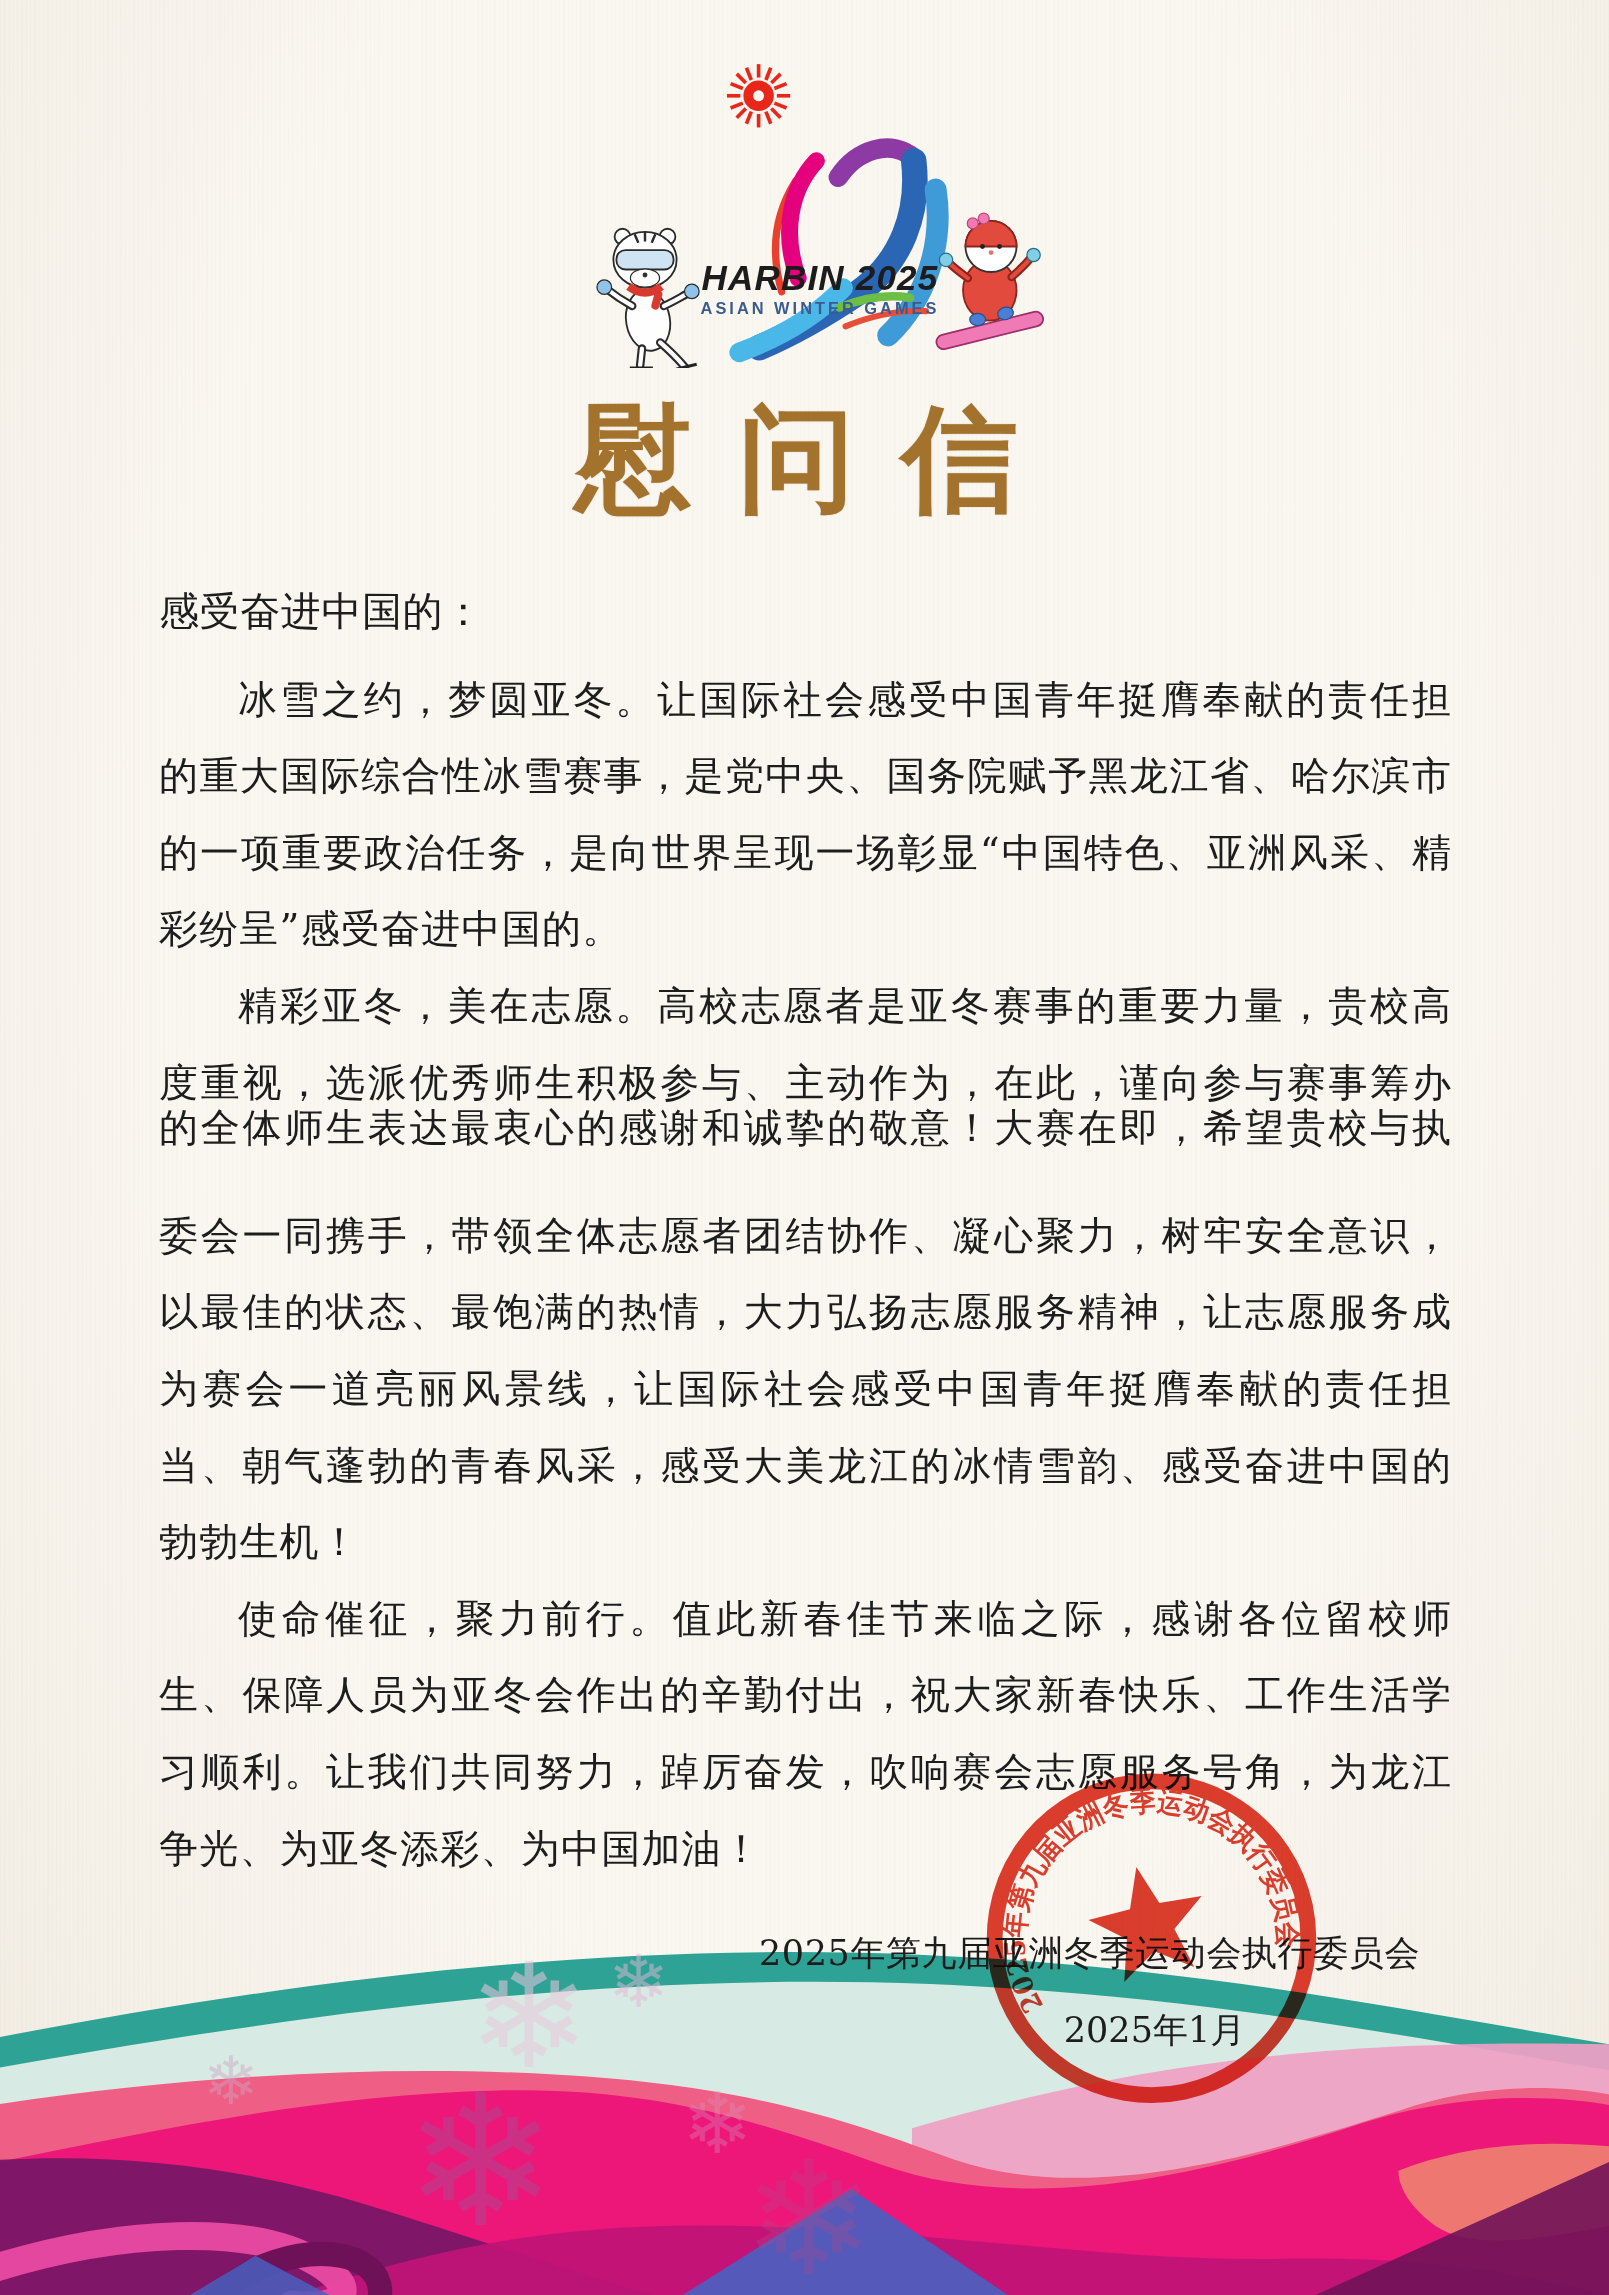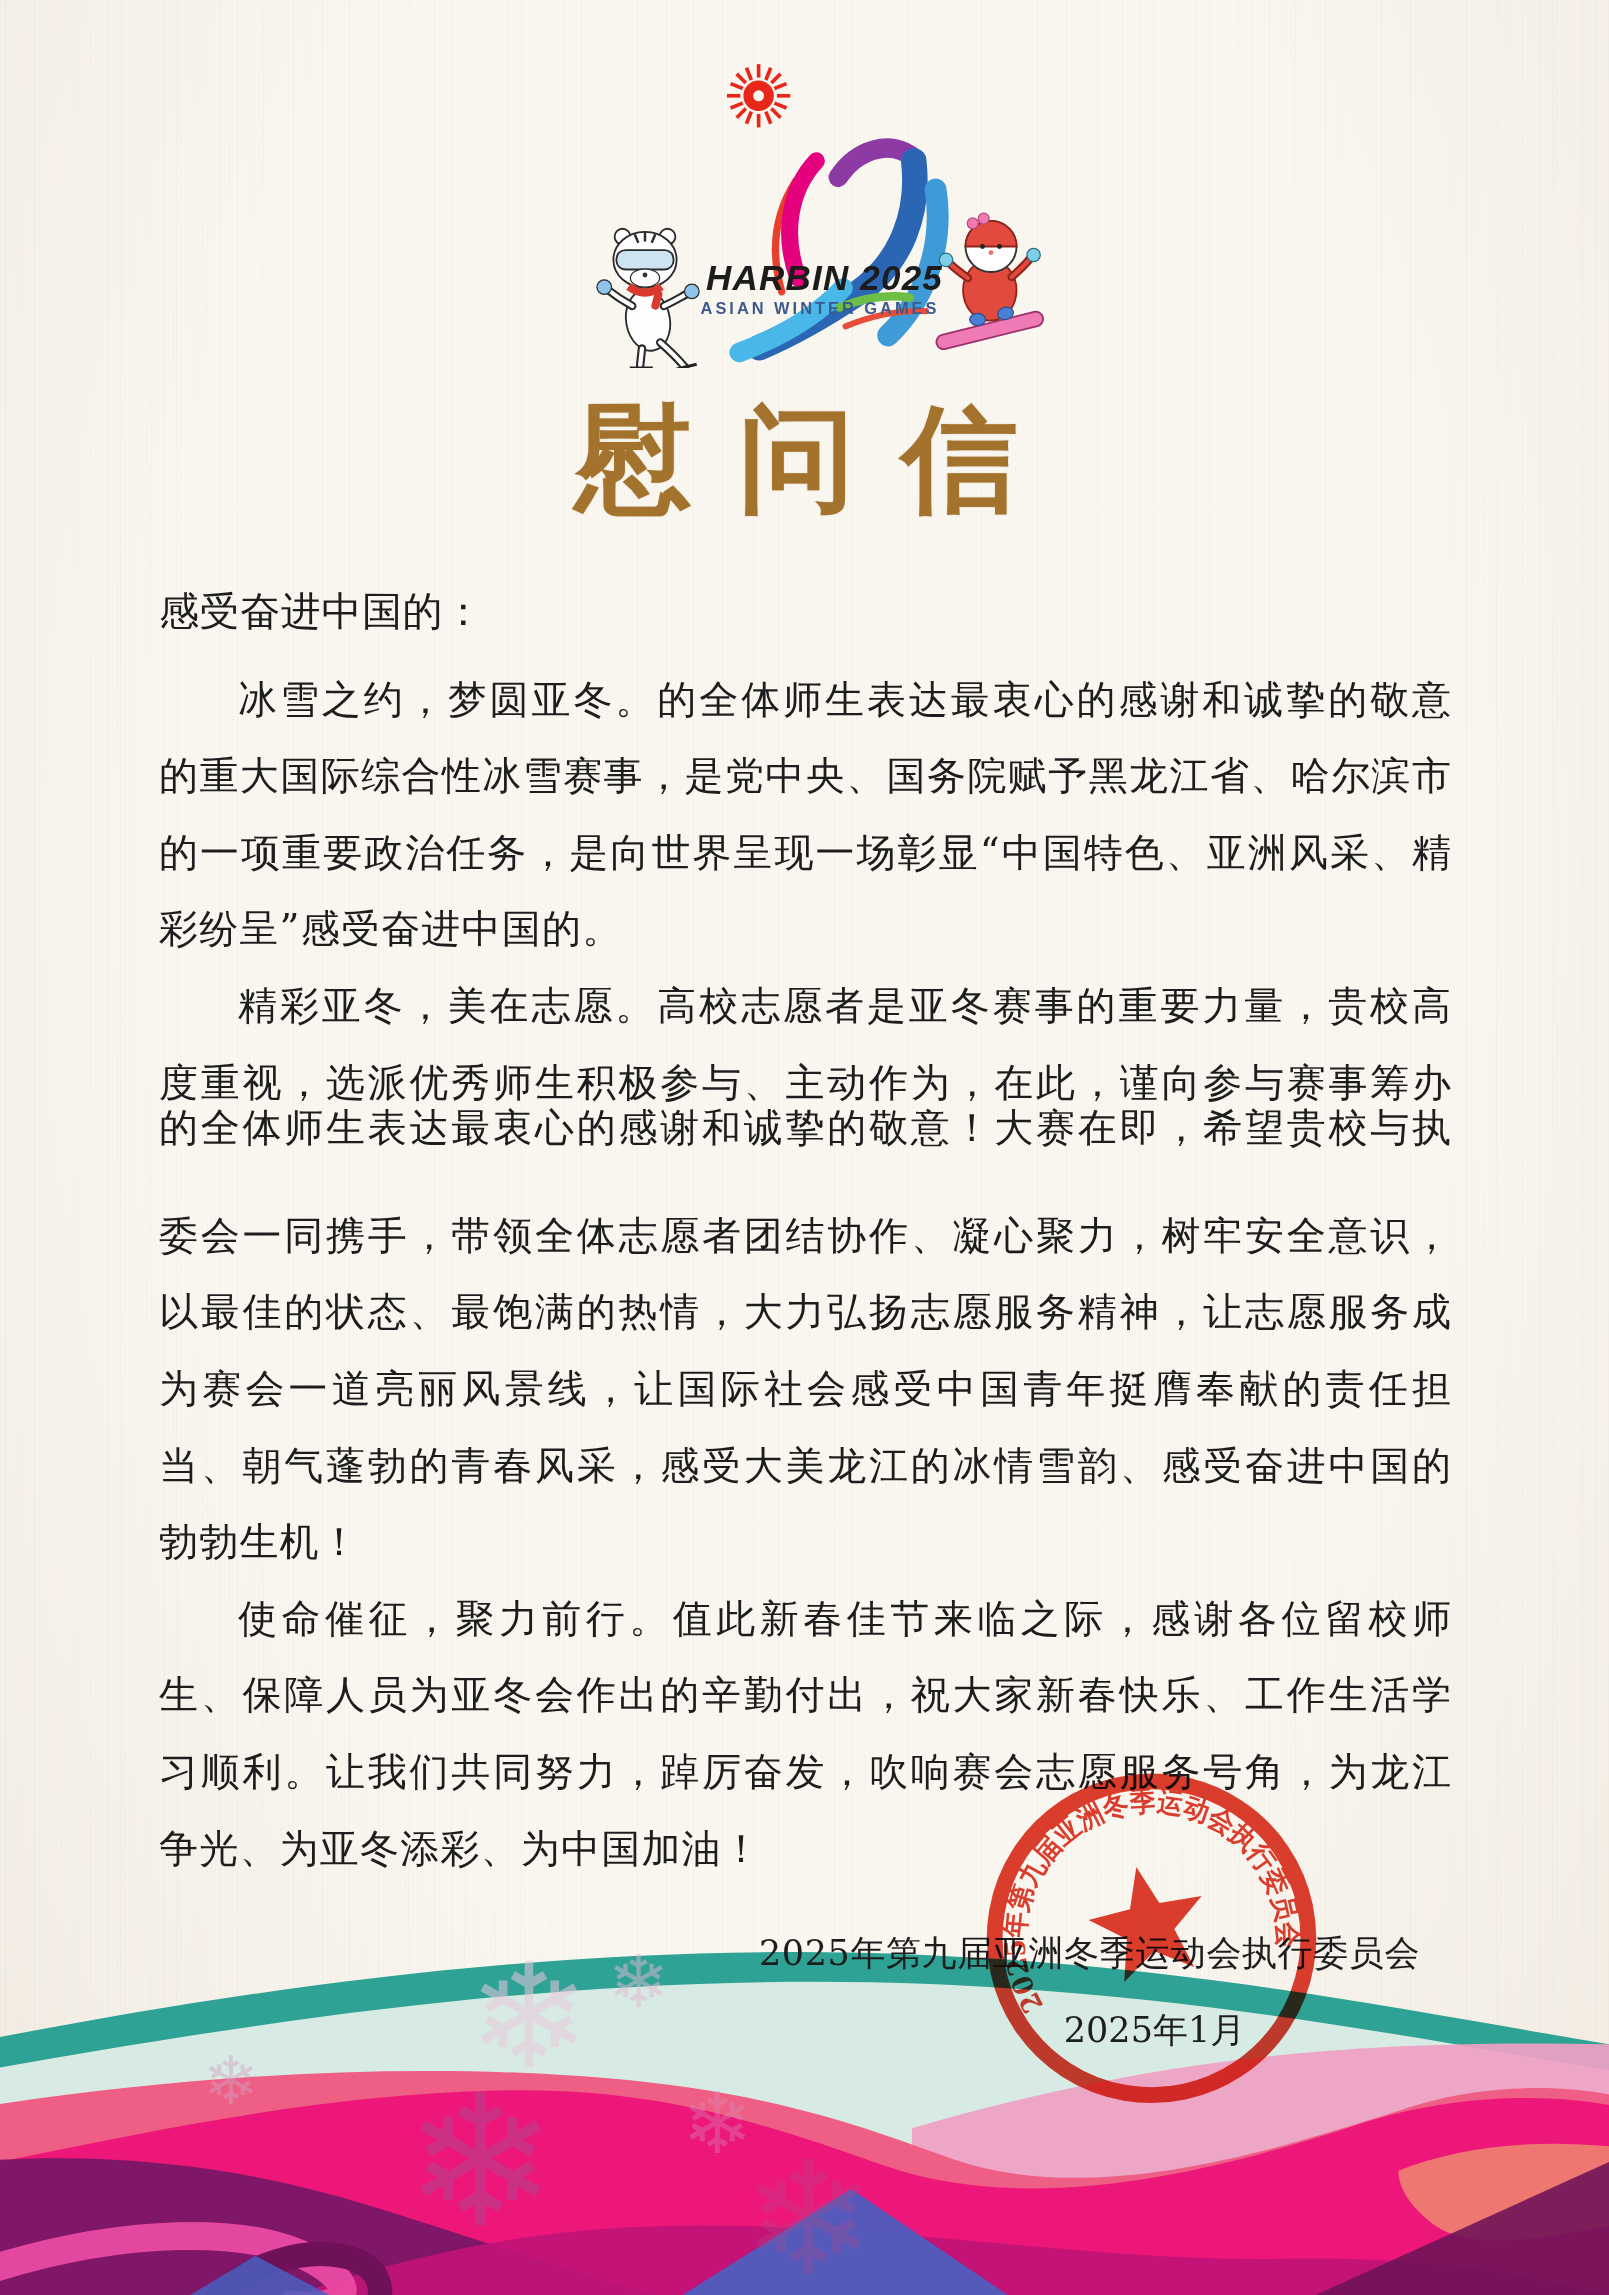--- a/index.html
+++ b/index.html
@@ -10,21 +10,21 @@
       repeating-linear-gradient(90deg, rgba(120,100,80,0.025) 0 1.2px, rgba(0,0,0,0) 1.2px 4.3px),
       radial-gradient(ellipse at 50% 38%, #faf7f1 55%, #f1ebe1 100%);
     overflow:hidden;
     font-family:"DejaVu Serif","Liberation Serif",serif;
     color:var(--body-text,#1d1d1d);
   }
   .abs{position:absolute;}
   
   .wordmark{
     left:697px;top:258px;width:246px;height:40px;
-    text-align:right;font-family:"Liberation Sans","DejaVu Sans",sans-serif;
+    text-align:center;font-family:"Liberation Sans","DejaVu Sans",sans-serif;
     font-weight:bold;font-style:italic;font-size:35px;letter-spacing:1.2px;
     color:var(--wordmark,#1c1c1c);
   }
   .subtitle{
     left:697px;top:299px;width:246px;height:24px;
     text-align:center;font-family:"Liberation Sans","DejaVu Sans",sans-serif;
     font-weight:bold;font-size:16.4px;letter-spacing:3px;
     color:var(--subtitle-blue,#3c5a8c);
   }
   
@@ -169,21 +169,21 @@
     <circle cx="26" cy="82" r="11" fill="#7fd0e6" stroke="#2b6d84" stroke-width="2"></circle>
     <circle cx="170" cy="74" r="11" fill="#7fd0e6" stroke="#2b6d84" stroke-width="2"></circle>
     <ellipse cx="78" cy="180" rx="13" ry="10" fill="#4a7fd4" stroke="#2b4f92" stroke-width="2"></ellipse>
     <ellipse cx="124" cy="170" rx="13" ry="10" fill="#4a7fd4" stroke="#2b4f92" stroke-width="2" transform="rotate(-12 124 170)"></ellipse>
   </svg>
 
   <div class="abs z-text letter-title">慰问信</div>
 
   <div class="abs z-text salutation">感受奋进中国的：</div>
 
-  <div class="abs z-text bline indent" style="top:666px">冰雪之约，梦圆亚冬。的全体师生表达最衷心的感谢和诚挚的敬意</div>
+  <div class="abs z-text bline indent" style="top:666px">冰雪之约，梦圆亚冬。让国际社会感受中国青年挺膺奉献的责任担</div>
   <div class="abs z-text bline" style="top:742px">的重大国际综合性冰雪赛事，是党中央、国务院赋予黑龙江省、哈尔滨市</div>
   <div class="abs z-text bline" style="top:819px">的一项重要政治任务，是向世界呈现一场彰显“中国特色、亚洲风采、精</div>
   <div class="abs z-text bline short" style="top:895px">彩纷呈”感受奋进中国的。</div>
   <div class="abs z-text bline indent" style="top:972px">精彩亚冬，美在志愿。高校志愿者是亚冬赛事的重要力量，贵校高</div>
   <div class="abs z-text bline" style="top:1049px">度重视，选派优秀师生积极参与、主动作为，在此，谨向参与赛事筹办</div>
   <div class="abs z-text bline" style="top:1094px">的全体师生表达最衷心的感谢和诚挚的敬意！大赛在即，希望贵校与执</div>
   <div class="abs z-text bline" style="top:1202px">委会一同携手，带领全体志愿者团结协作、凝心聚力，树牢安全意识，</div>
   <div class="abs z-text bline" style="top:1278px">以最佳的状态、最饱满的热情，大力弘扬志愿服务精神，让志愿服务成</div>
   <div class="abs z-text bline" style="top:1355px">为赛会一道亮丽风景线，让国际社会感受中国青年挺膺奉献的责任担</div>
   <div class="abs z-text bline" style="top:1432px">当、朝气蓬勃的青春风采，感受大美龙江的冰情雪韵、感受奋进中国的</div>

